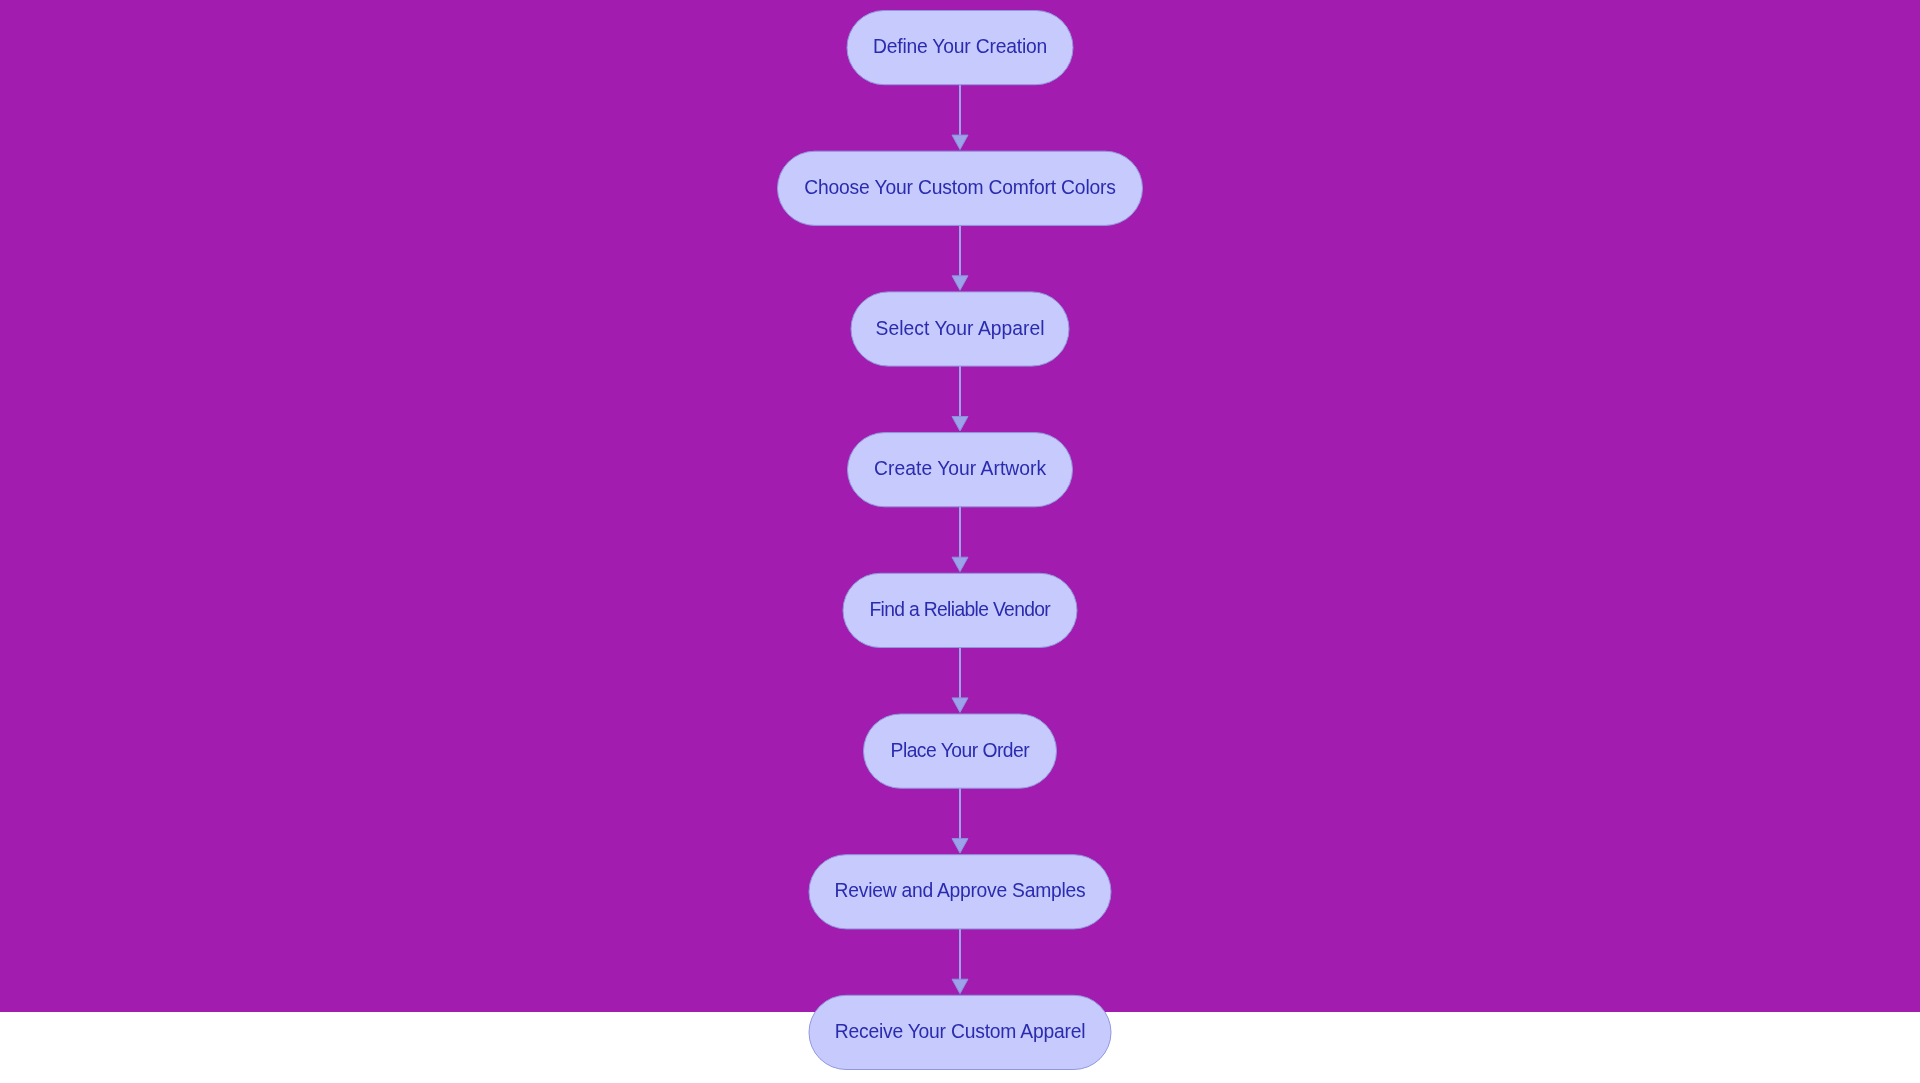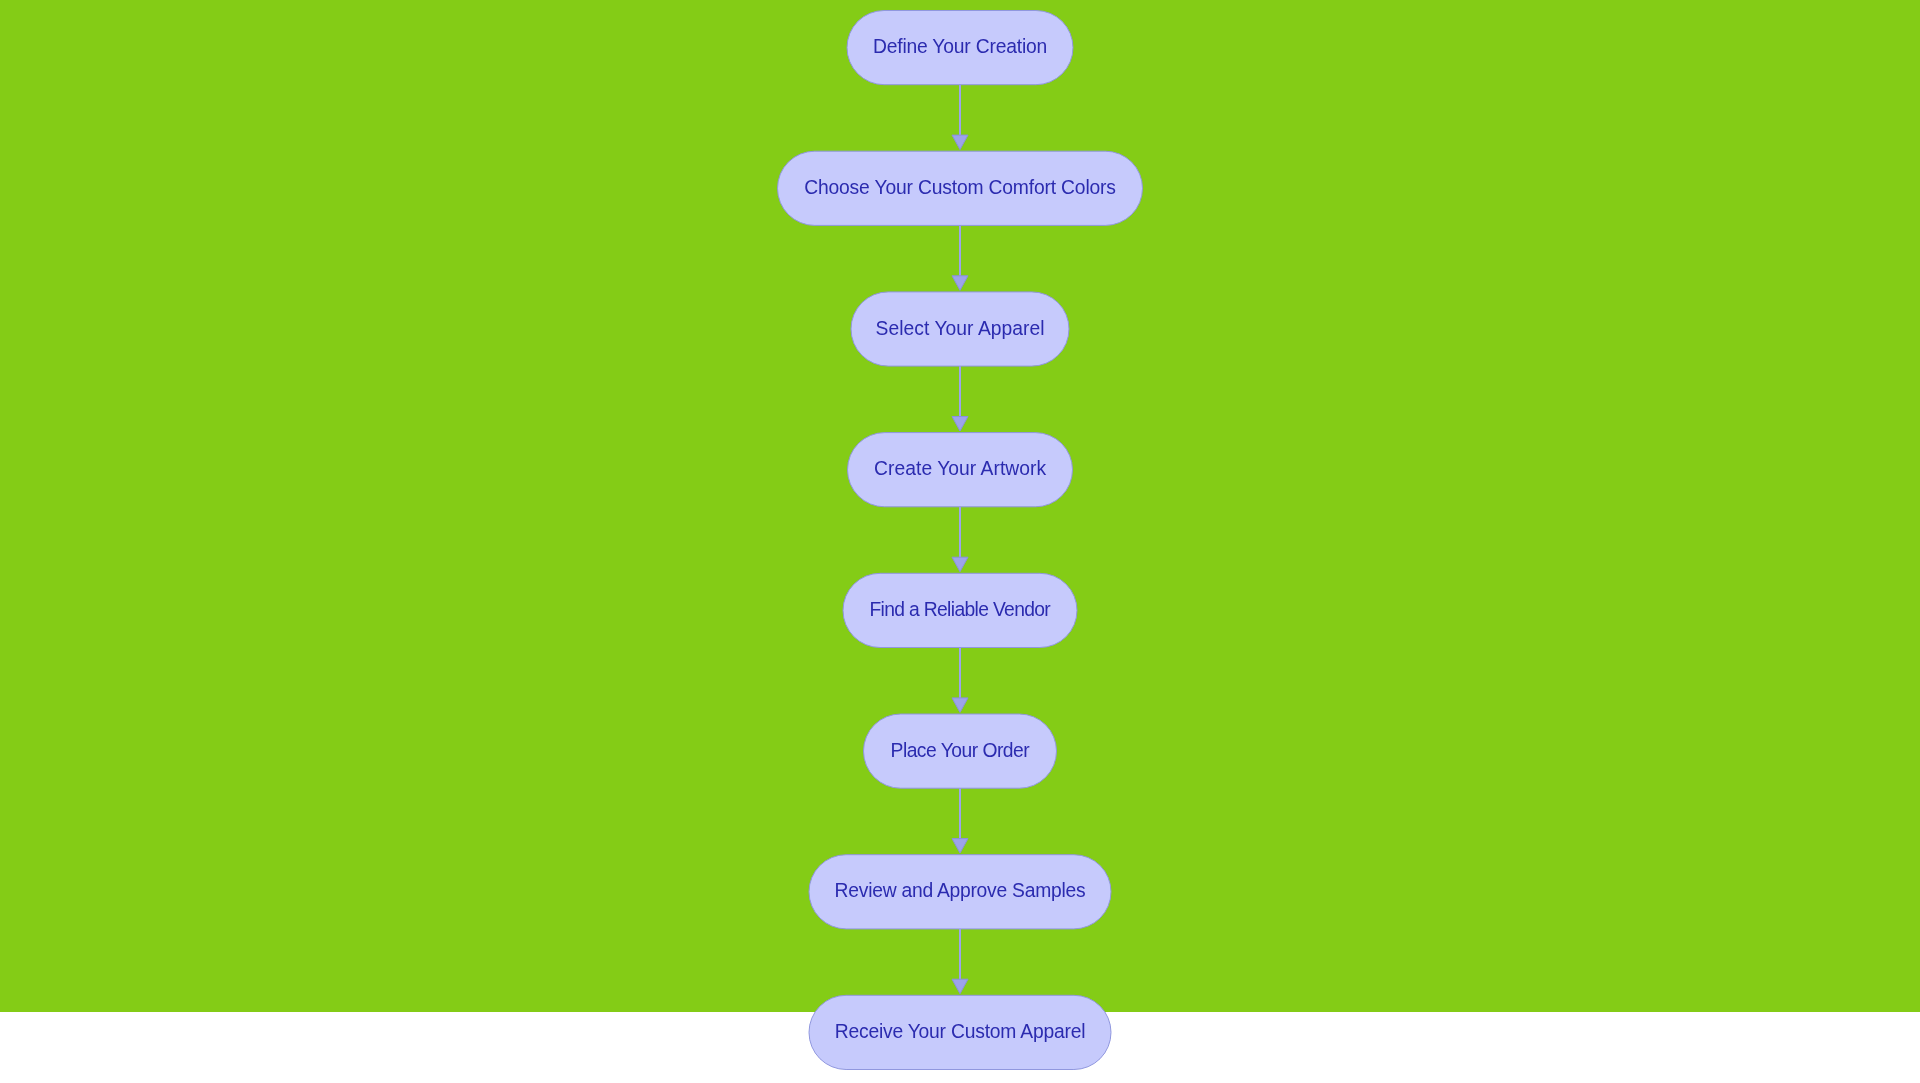--- a/index.html
+++ b/index.html
@@ -11,21 +11,21 @@
   body {
     width: 1920px;
     height: 1083px;
     overflow: hidden;
     font-family: "Liberation Sans", sans-serif;
   }
   #flowchart-canvas {
     position: relative;
     width: 1920px;
     height: 1012px;
-    background: #84cc16;
+    background: #a21caf;
   }
   #flowchart-svg {
     position: absolute;
     left: 0;
     top: 0;
     
     transform: translateZ(0);
   }
   .node-shape {
     fill: #C6CAFC;

